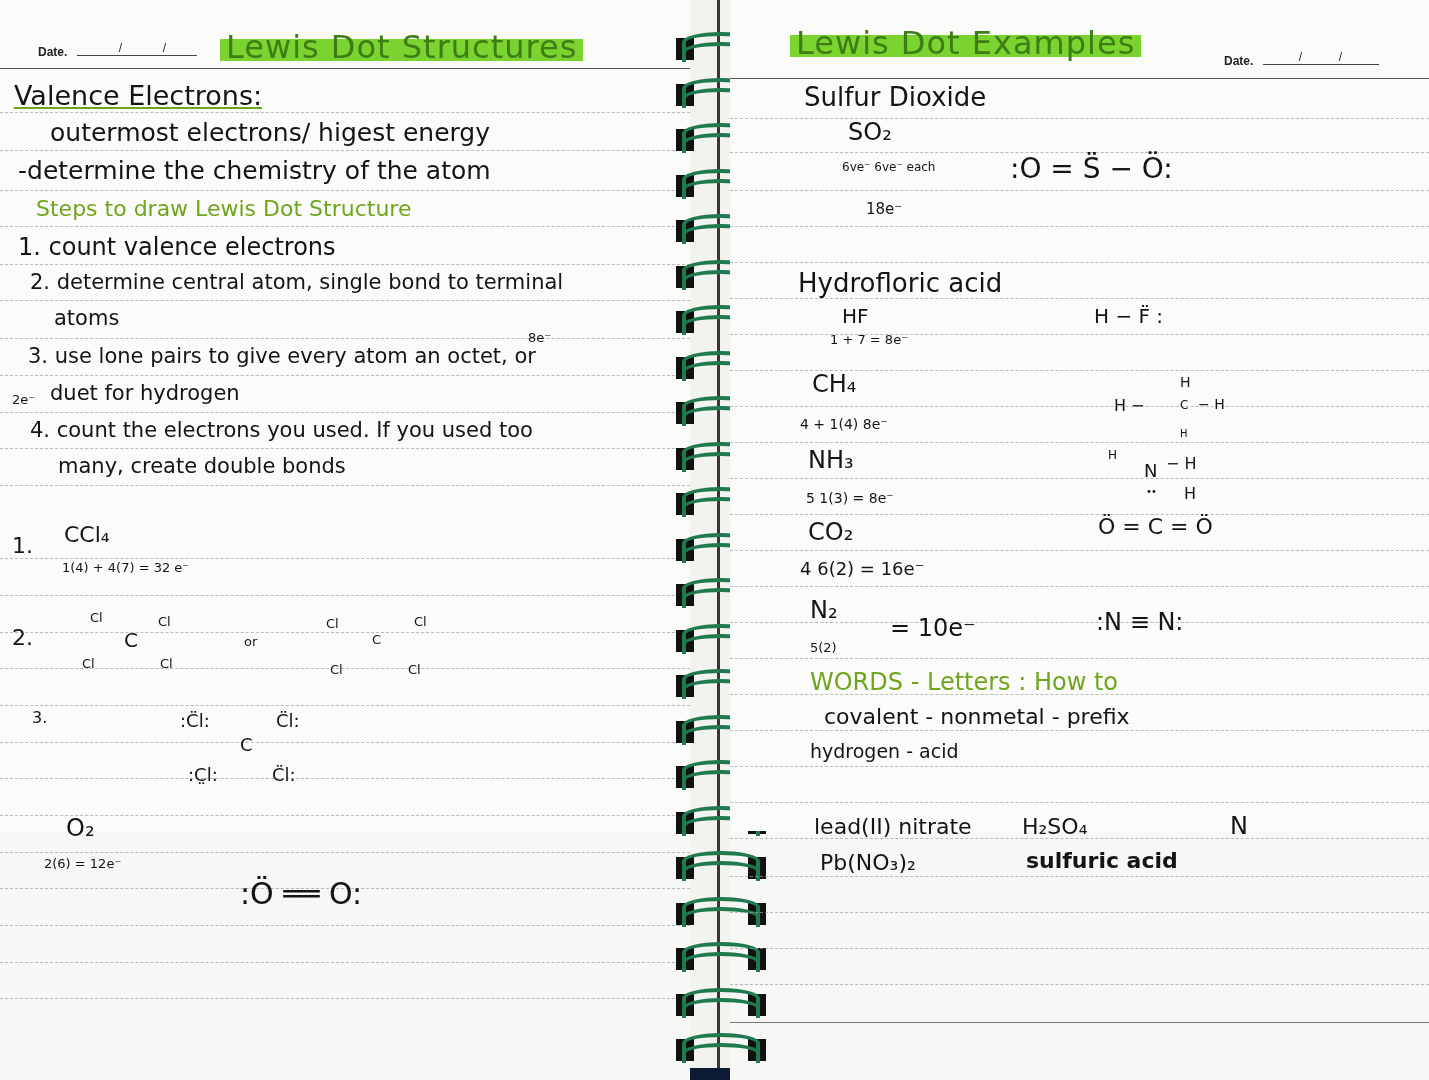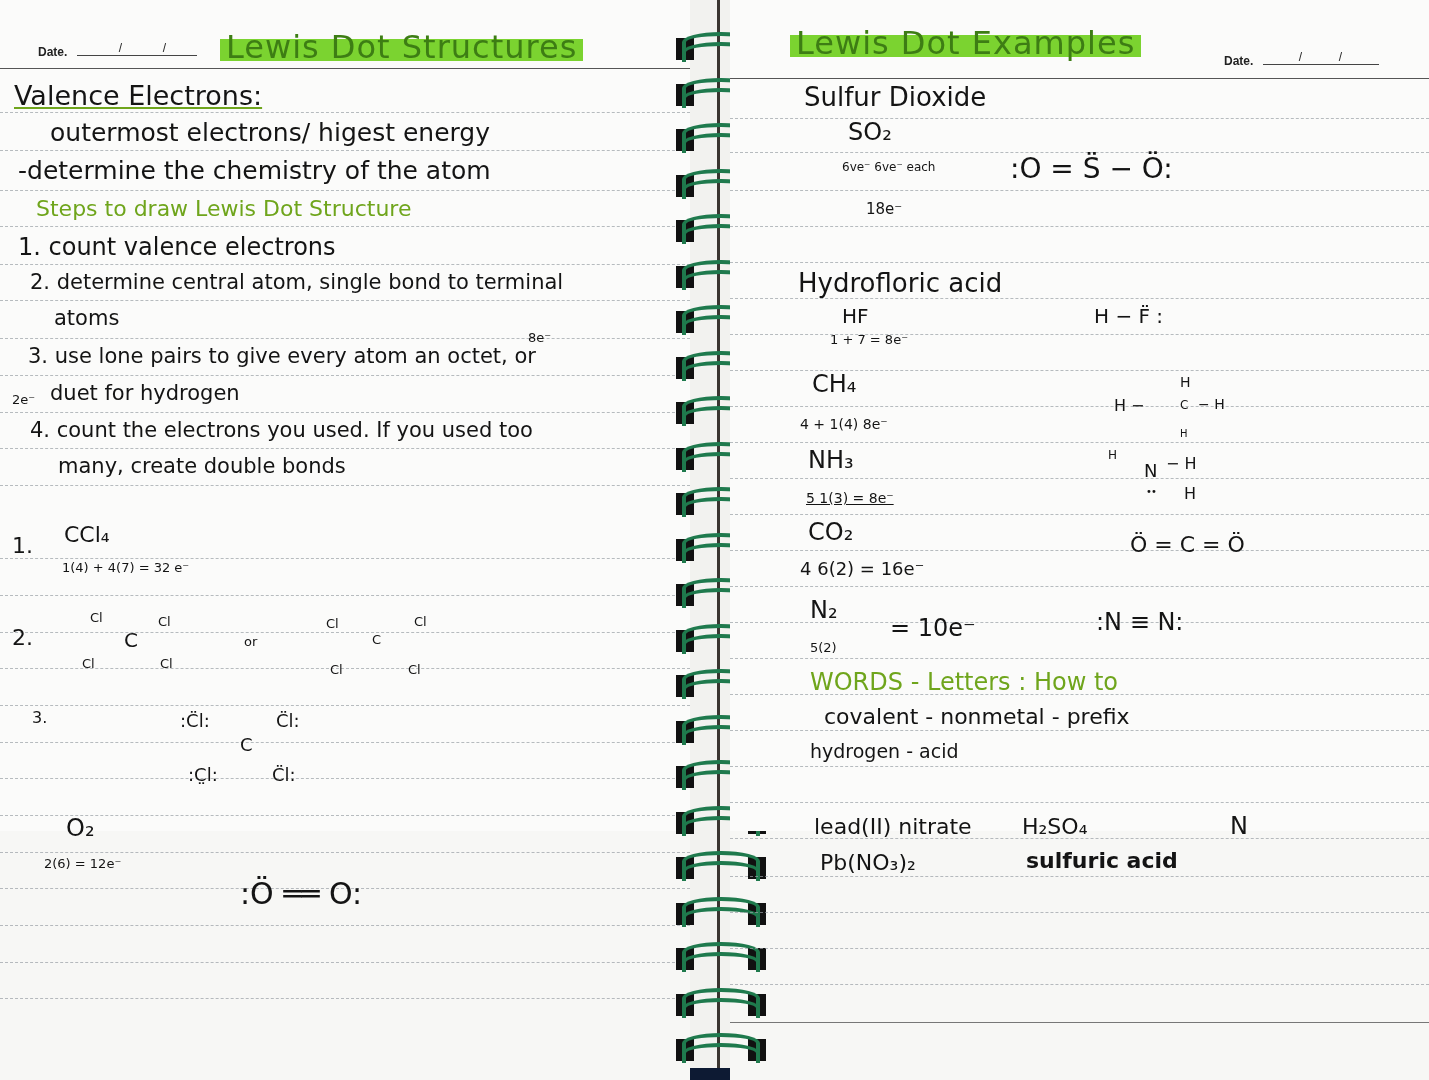--- a/index.html
+++ b/index.html
@@ -318,32 +318,32 @@
   <div class="hw" style="left:70px; top:416px; font-size:14px;">4 + 1(4)  8e⁻</div>
   <div>
     <div class="hw" style="left:450px; top:374px; font-size:14px;">H</div>
     <div class="hw" style="left:384px; top:396px; font-size:16px;">H −</div>
     <div class="hw" style="left:450px; top:398px; font-size:12px;">C</div>
     <div class="hw" style="left:468px; top:396px; font-size:14px;">− H</div>
     <div class="hw" style="left:450px; top:428px; font-size:10px;">H</div>
   </div>
 
   <div class="hw" style="left:78px; top:446px; font-size:24px;">NH₃</div>
-  <div class="hw" style="left:76px; top:490px; font-size:14px;text-decoration:underline;">5  1(3) = 8e⁻</div>
+  <div class="hw" style="left:76px; top:490px; font-size:14px;">5  1(3) = 8e⁻</div>
   <div>
     <div class="hw" style="left:378px; top:448px; font-size:12px;">H</div>
     <div class="hw" style="left:414px; top:460px; font-size:18px;">N</div>
     <div class="hw" style="left:436px; top:454px; font-size:16px;">− H</div>
     <div class="hw" style="left:454px; top:484px; font-size:16px;">H</div>
     <div class="hw dots" style="left:416px; top:486px; font-size:10px;">••</div>
   </div>
 
   <div class="hw" style="left:78px; top:518px; font-size:24px;">CO₂</div>
   <div class="hw" style="left:70px; top:558px; font-size:18px;">4  6(2) = 16e⁻</div>
-  <div class="hw" style="left:368px; top:532px; font-size:22px;margin-left:32px;">Ö = C = Ö</div>
+  <div class="hw" style="left:368px; top:514px; font-size:22px;">Ö = C = Ö</div>
 
   <div class="hw" style="left:80px; top:596px; font-size:24px;">N₂</div>
   <div class="hw" style="left:80px; top:640px; font-size:13px;">5(2)</div>
   <div class="hw" style="left:160px; top:614px; font-size:24px;">= 10e⁻</div>
   <div class="hw" style="left:366px; top:608px; font-size:24px;">:N ≡ N:</div>
 
   <div class="hw green" style="left:80px; top:668px; font-size:24px;">WORDS - Letters : How to</div>
   <div class="hw" style="left:94px; top:704px; font-size:22px;">covalent - nonmetal - prefix</div>
   <div class="hw" style="left:80px; top:740px; font-size:19px;">hydrogen - acid</div>
 

